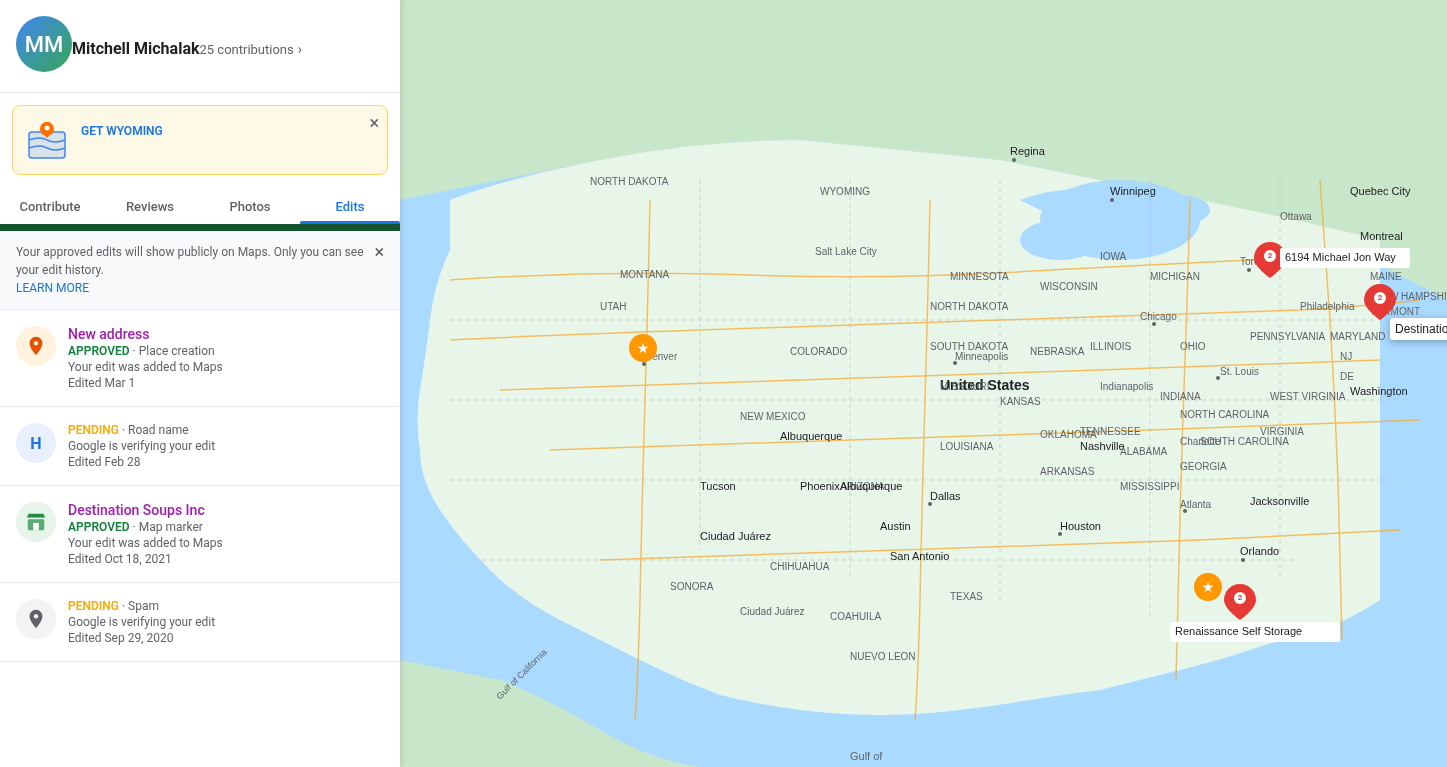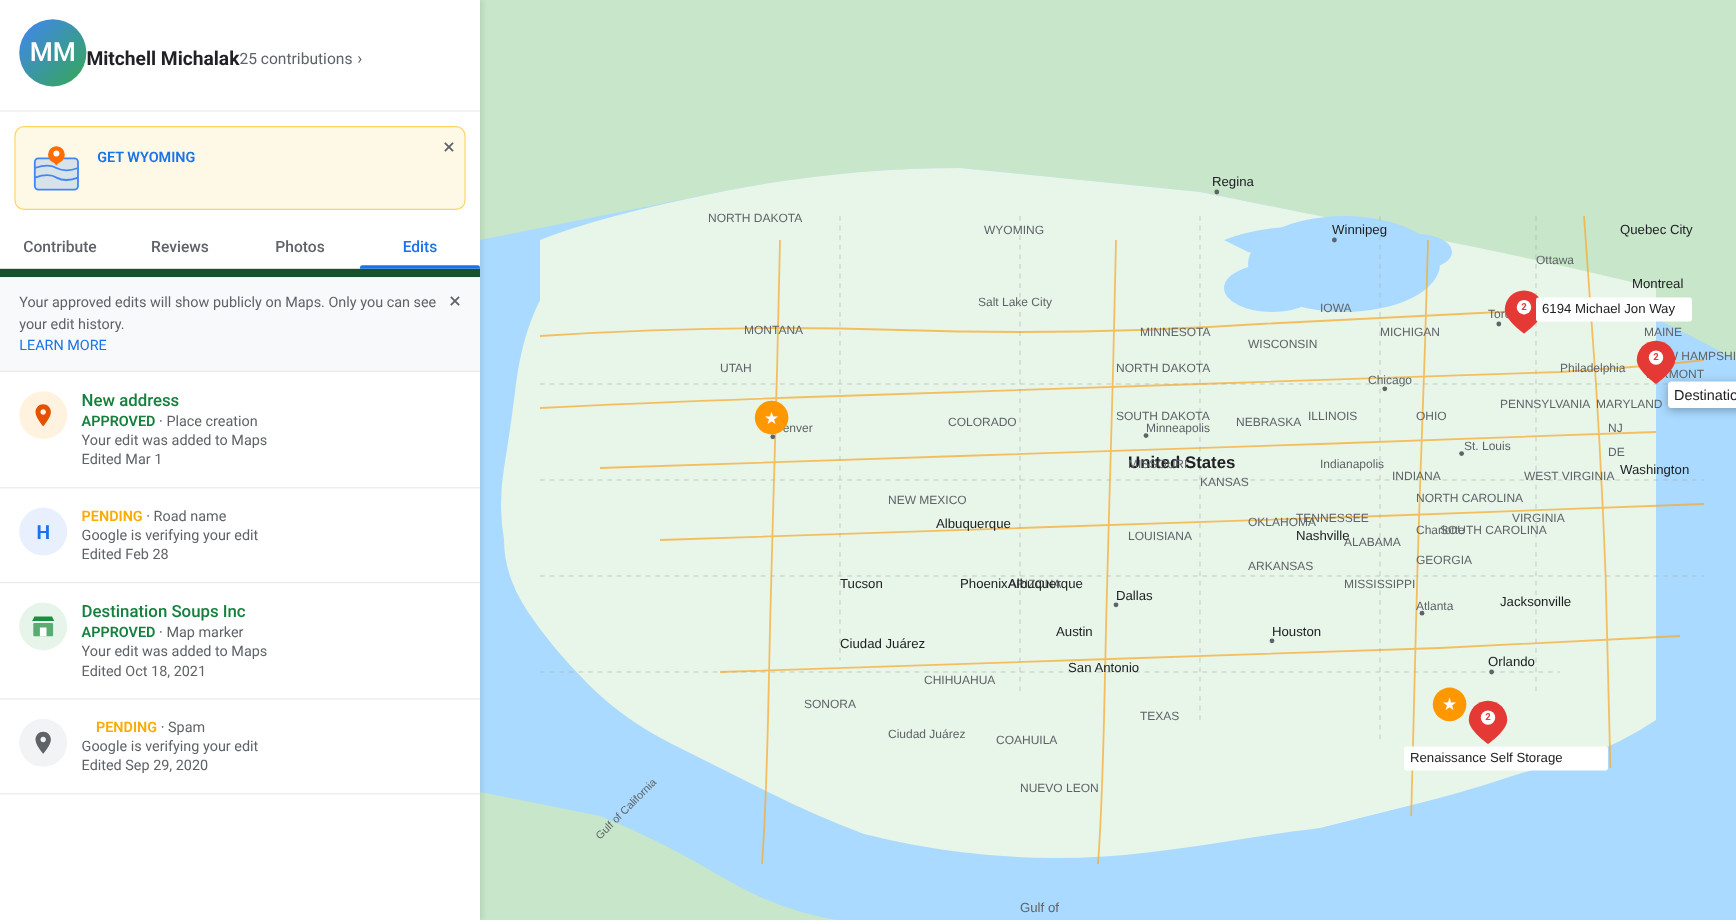--- a/index.html
+++ b/index.html
@@ -167,21 +167,21 @@
       font-size: 18px;
       color: #5f6368;
     }
     .edit-icon-circle.blue { background: #e8f0fe; color: #1a73e8; font-weight: 700; font-size: 16px; }
     .edit-icon-circle.teal { background: #e6f4ea; display: flex; align-items: center; justify-content: center; }
 
     .edit-content { flex: 1; }
     .edit-title {
       font-size: 14px;
       font-weight: 500;
-      color: #15803d;
+      color: #a21caf;
       margin-bottom: 2px;
     }
     .edit-status {
       font-size: 12px;
       margin-bottom: 2px;
     }
     .edit-status .approved { color: #15803d; font-weight: 600; text-align: right; }
     .edit-status .pending { color: #f9ab00; font-weight: 600; }
     .edit-status .type { color: #5f6368; }
     .edit-desc {
@@ -320,21 +320,21 @@
     </div>
   </div>
 
   <div class="edit-item">
     <div class="edit-icon-circle" style="background:#f1f3f4;">
       <svg width="22" height="22" viewBox="0 0 24 24" fill="none">
         <path d="M12 2C8.13 2 5 5.13 5 9c0 5.25 7 13 7 13s7-7.75 7-13c0-3.87-3.13-7-7-7zm0 9.5c-1.38 0-2.5-1.12-2.5-2.5s1.12-2.5 2.5-2.5 2.5 1.12 2.5 2.5-1.12 2.5-2.5 2.5z" fill="#5f6368"></path>
       </svg>
     </div>
     <div class="edit-content">
-      <div class="edit-status" style="margin-bottom:2px;margin-left:12px;">
+      <div class="edit-status" style="margin-bottom:2px;">
         <span class="pending">PENDING</span>
         <span class="type"> · <span>Spam</span></span>
       </div>
       <div class="edit-desc">Google is verifying your edit</div>
       <div class="edit-date">Edited Sep 29, 2020</div>
     </div>
   </div>
 
 </div>
 

